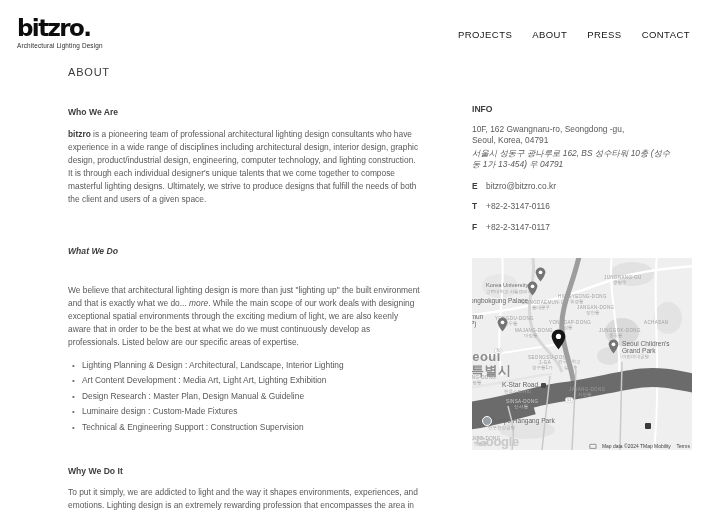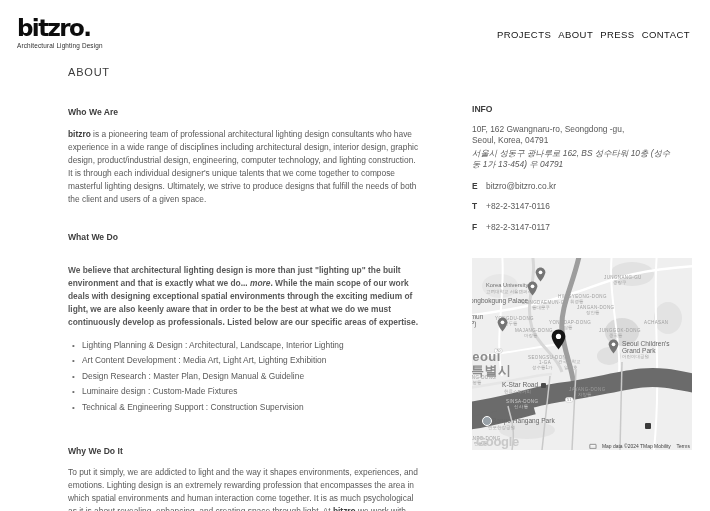--- a/index.html
+++ b/index.html
@@ -6,31 +6,31 @@
   body{
     width:710px;height:511px;position:relative;overflow:hidden;
     background:#ffffff;color:#595959;
     font-family:"Liberation Sans", sans-serif;
     -webkit-font-smoothing:antialiased;
   }
   
   .logo-wrap{position:absolute;left:17px;top:15px;cursor:pointer;}
   .logo-text{font-family:"DejaVu Sans", sans-serif;font-size:23px;font-weight:bold;letter-spacing:-1.6px;color:#0d0d0d;line-height:26px;}
   .logo-tagline{font-size:6.4px;color:#2e2e2e;letter-spacing:0.15px;margin-top:1px;}
-  .nav{position:absolute;right:20px;top:29px;display:flex;gap:7px;}
+  .nav{position:absolute;right:20px;top:29px;display:flex;gap:20px;}
   .nav-item{font-size:9.5px;letter-spacing:0.45px;color:#141414;cursor:pointer;white-space:nowrap;}
   
   .left-col{position:absolute;left:68px;top:66px;width:352px;}
   .page-title{font-size:11px;color:#3a3a3a;letter-spacing:0.8px;}
   .section-heading{font-size:8.6px;font-weight:bold;color:#3d3d3d;}
   .body-text{font-size:8.4px;line-height:12.9px;color:#595959;}
   .mt-s1{margin-top:29px;}
   .mt-p1{margin-top:11px;}
-  .mt-s2{margin-top:27px;}
-  .mt-p2{margin-top:22px;font-weight:bold;}
+  .mt-s2{margin-top:41px;font-style:italic;}
+  .mt-p2{margin-top:28px;}
   .expertise-list{list-style:none;margin:9px 0 0 0;padding:0;}
   .expertise-list li{position:relative;padding-left:14px;line-height:15.4px;font-size:8.4px;color:#595959;}
   .expertise-list li::before{content:"\2022";position:absolute;left:4px;top:0;color:#6e6e6e;font-size:8px;}
   .mt-s3{margin-top:31px;}
   .mt-p3{margin-top:10px;}
   .body-text b{color:#3d3d3d;}
   
   .right-col{position:absolute;left:472px;top:104px;width:232px;}
   .info-heading{font-size:8.6px;font-weight:bold;color:#3d3d3d;}
   .addr{font-size:8.4px;line-height:11.4px;color:#595959;margin-top:10px;width:170px;}

